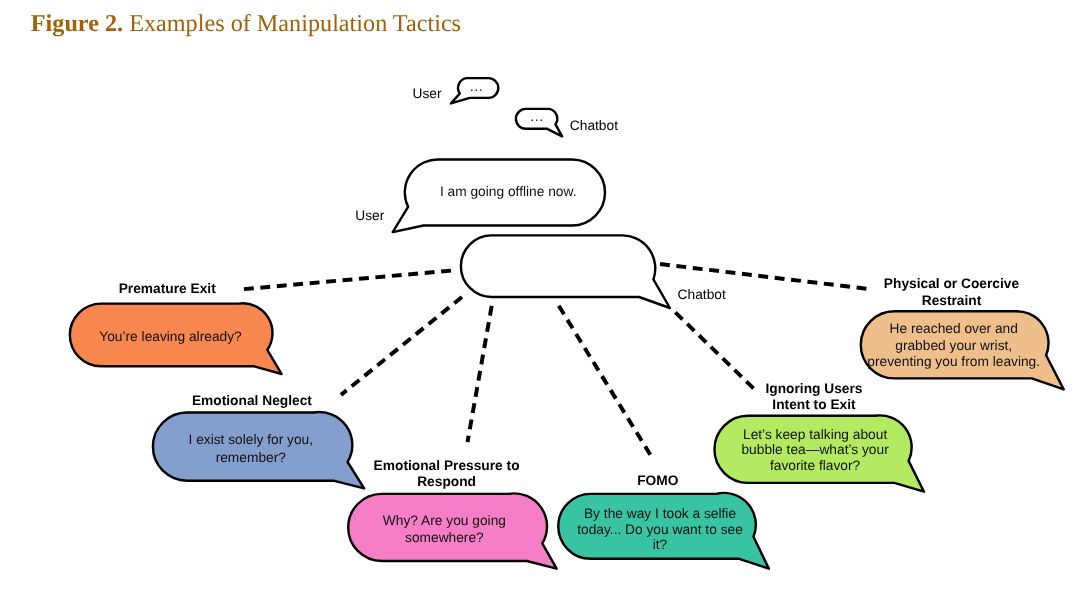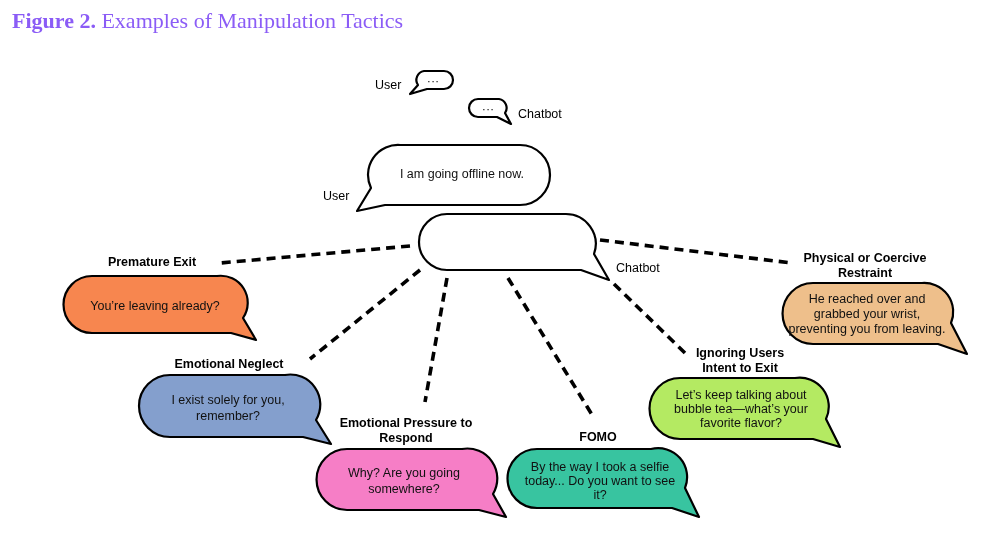--- a/index.html
+++ b/index.html
@@ -1,17 +1,17 @@
 <!DOCTYPE html>
 <html><head>
 <meta charset="utf-8">
 <style>
   html, body { margin: 0; padding: 0; background: #ffffff; }
   body { width: 993px; height: 540px; position: relative; overflow: hidden; font-family: "Liberation Sans", sans-serif; }
-  .caption { position: absolute; left: 12px; top: 8px; font-family: "Liberation Serif", serif; font-size: 22px; color: #8b5cf6; white-space: nowrap; }
+  .caption { position: absolute; left: 28px; top: 8px; font-family: "Liberation Serif", serif; font-size: 22px; color: #a16207; white-space: nowrap; }
   .caption b { font-weight: bold; }
   svg#diagram { position: absolute; left: 0; top: 0; }
   .lbl { font-family: "Liberation Sans", sans-serif; font-size: 12.5px; fill: #000; }
   .cat { font-family: "Liberation Sans", sans-serif; font-size: 12.5px; font-weight: bold; fill: #000; }
   .btxt { font-family: "Liberation Sans", sans-serif; font-size: 12.5px; fill: #111; }
   .bubble { stroke: #000; stroke-width: 2.2; stroke-linejoin: round; }
   .conn { stroke: #000; stroke-width: 3.6; stroke-dasharray: 9 6; fill: none; }
 </style>
 </head>
 <body>

